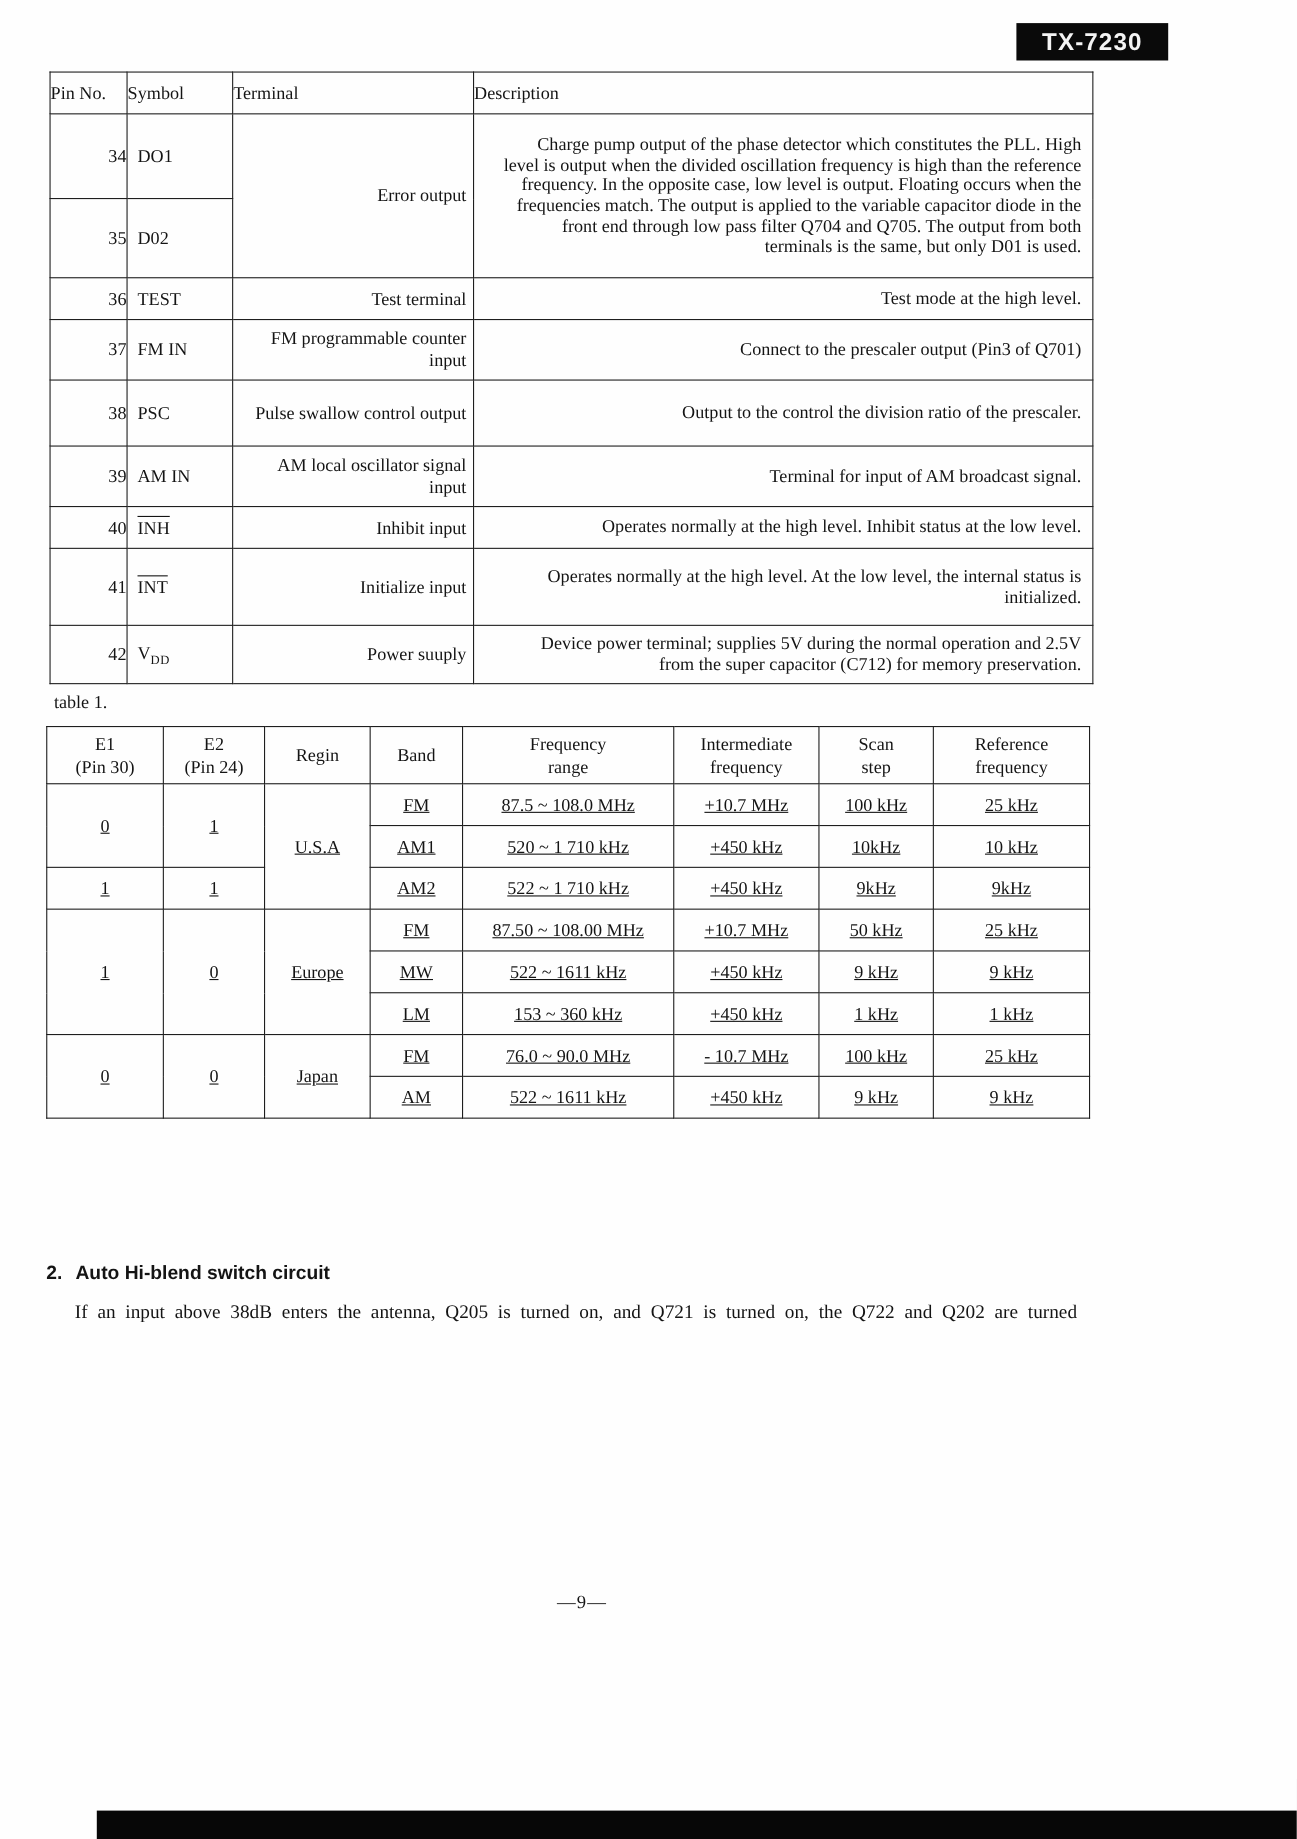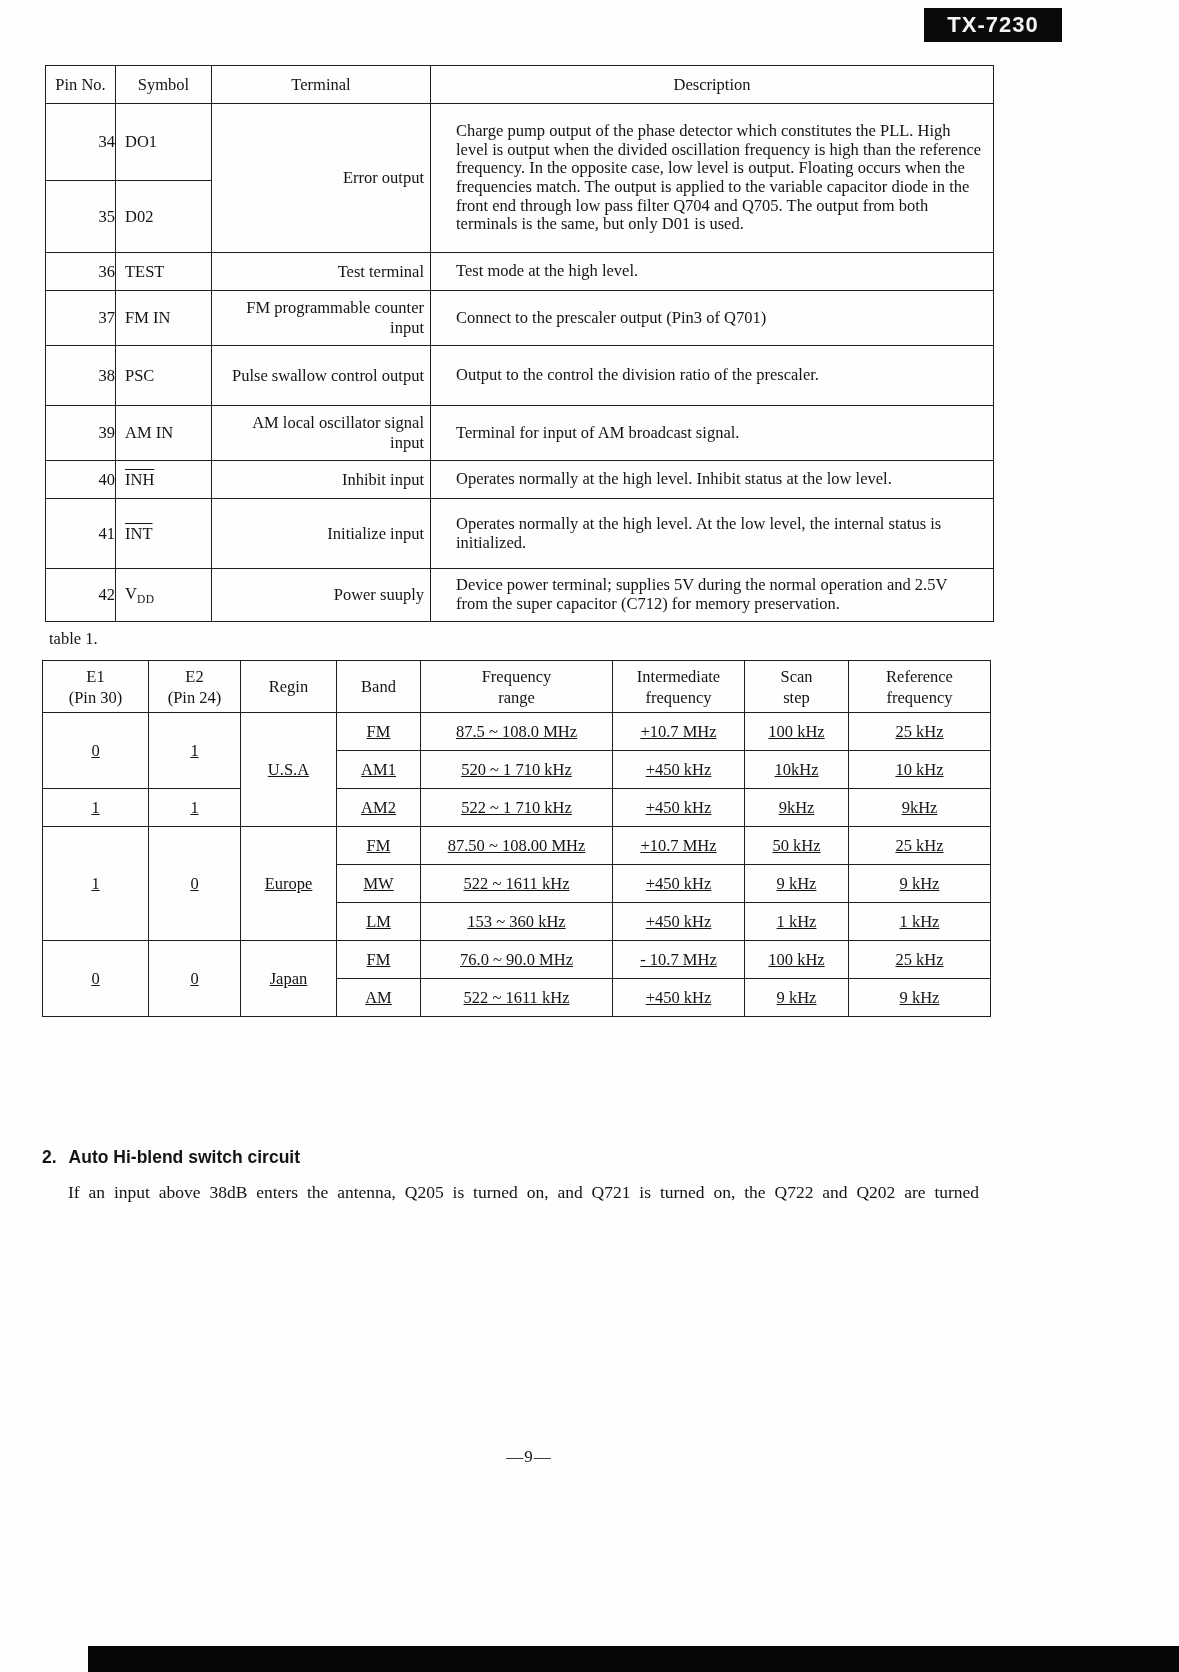--- a/index.html
+++ b/index.html
@@ -4,39 +4,39 @@
 <style>
   * { margin:0; padding:0; box-sizing:border-box; }
   html,body { background:#e8e8e8; }
   body { font-family:"Liberation Serif", serif; }
   .page {
     position:relative; width:1179px; height:1672px;
     background:#fefefe; color:#141414; overflow:hidden;
     font-family:"Liberation Serif", serif;
   }
   .badge {
-    position:absolute; left:924px; top:8px; width:138px; height:34px;
+    position:absolute; left:924px; top:21px; width:138px; height:34px;
     background:#0a0a0a; color:#f4f4f4;
     font-family:"Liberation Sans", sans-serif; font-weight:bold;
     font-size:22px; letter-spacing:1px;
     display:flex; align-items:center; justify-content:center;
   }
   table { border-collapse:collapse; table-layout:fixed; }
 
   
   .pin-table { position:absolute; left:45px; top:65px; width:948px; }
   .pin-table th, .pin-table td {
     border:1.6px solid #1e1e1e; font-size:16.5px; vertical-align:middle;
     overflow:hidden;
   }
-  .pin-table th { font-weight:normal; text-align:center; height:38px; }
+  .pin-table th { font-weight:normal; text-align:left; height:38px; }
   .col-pin   { text-align:right; }
   .col-sym   { padding-left:9px; }
   .col-term  { padding:4px 6px 4px 12px; line-height:20px;text-align:right; }
-  .col-desc  { padding:5px 10px 5px 25px; line-height:18.6px; font-size:16px; text-align:left; vertical-align:top; }
+  .col-desc  { padding:5px 10px 5px 25px; line-height:18.6px; font-size:16px; text-align:right; vertical-align:top; }
   .col-desc.vmid { vertical-align:middle; }
   .ovl { text-decoration:overline; }
   .pin-table sub { font-size:11.5px; letter-spacing:0.5px; }
   .h38{height:38px}.h55{height:55px}.h60{height:60px}.h77{height:77px}.h72{height:72px}.h57{height:70px}.h53{height:53px}
 
   
   .tbl-caption { position:absolute; left:49px; top:629px; font-size:16.5px; }
 
   
   .freq-table { position:absolute; left:42px; top:660px; width:948px; }

